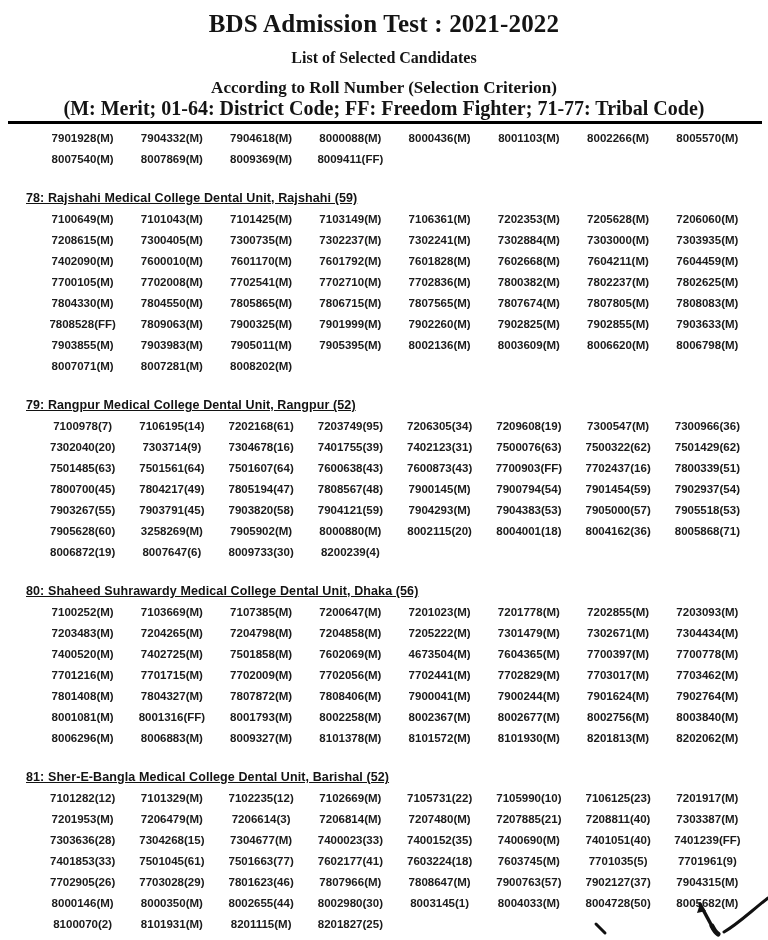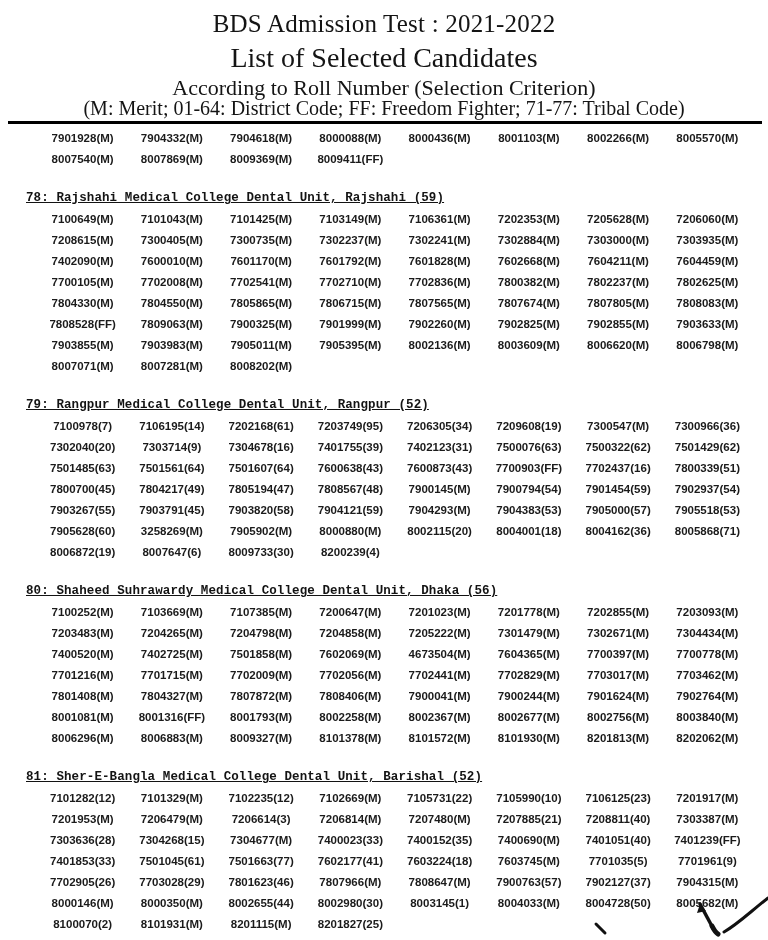--- a/index.html
+++ b/index.html
@@ -14,41 +14,40 @@
     overflow: hidden;
     font-family: "Liberation Sans", sans-serif;
     color: #161616;
   }
   .doc {
     padding-top: 7px;
   }
   .hdr {
     text-align: center;
     font-family: "Liberation Serif", serif;
-    font-weight: normal;
+    font-weight: bold;
     color: #141414;
   }
   .hdr-title    { font-size: 25px; line-height: 33px; letter-spacing: 0.2px; }
-  .hdr-subtitle { font-size: 28px; line-height: 36px; }
-  .hdr-criterion{ font-size: 22px; line-height: 23px; }
+  .hdr-subtitle { font-size: 16px; line-height: 36px; }
+  .hdr-criterion{ font-size: 17px; line-height: 23px; }
   .hdr-legend   { font-size: 20px; line-height: 19px; }
   .rule {
     height: 3px;
     background: #000;
     margin: 3px 6px 0 8px;
   }
   .sections { }
   .section-heading {
     font-size: 12.5px;
     font-weight: bold;
     text-decoration: underline;
     margin: 21px 0 4px 26px;
     letter-spacing: 0.1px;
     color: #131313;
-    font-family: Liberation Mono, monospace;
   }
   .roll-grid {
     display: grid;
     grid-template-columns: repeat(8, 1fr);
     margin: 4px 16px 0 38px;
   }
   .roll {
     text-align: center;
     font-size: 11.5px;
     font-weight: bold;

